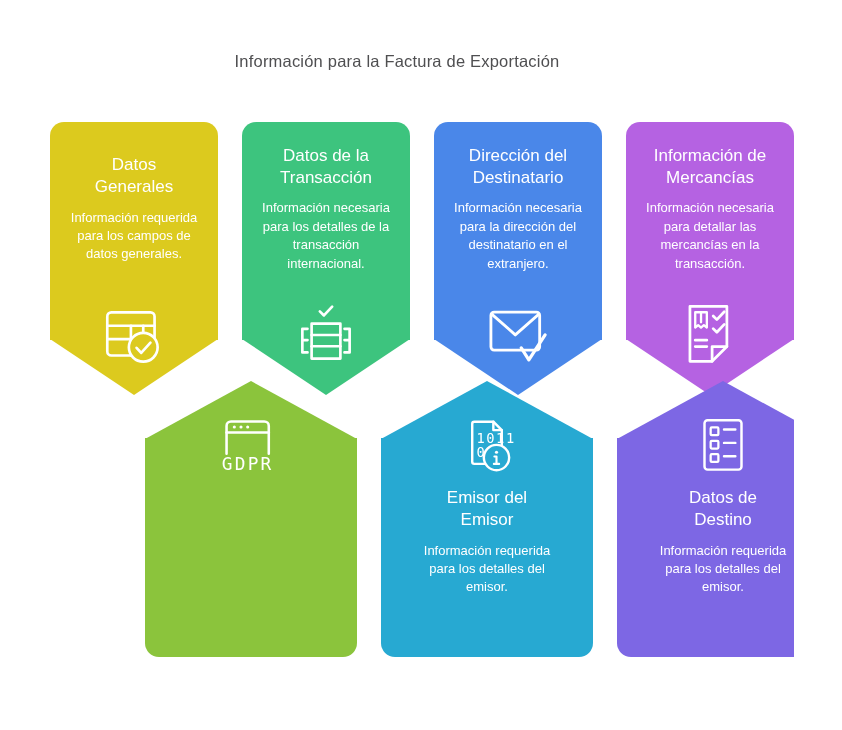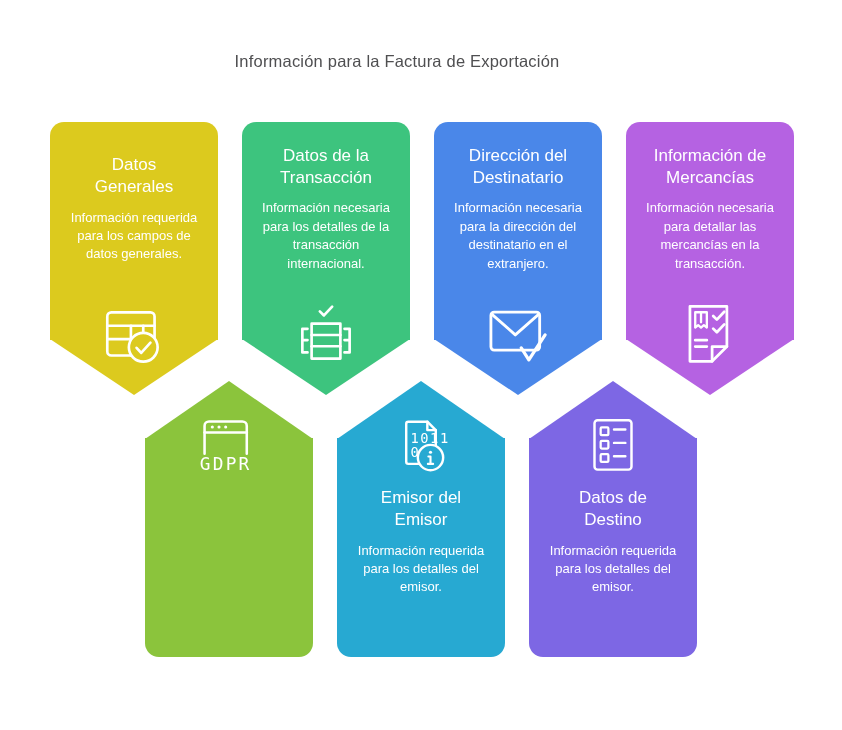--- a/index.html
+++ b/index.html
@@ -9,21 +9,21 @@
   }
   .page-title{
     position:absolute;top:52px;left:0;width:100%;text-align:center;
     font-size:16.5px;color:#4f4f51;letter-spacing:.2px;
   }
   .row{position:absolute;display:flex;gap:24px;}
   .row-top{left:50px;top:122px;}
   .row-bottom{left:145px;top:381px;}
   .card{position:relative;width:168px;color:#fff;text-align:center;}
   .card-top{height:273px;}
-  .card-bottom{height:276px;}
+  .card-bottom{height:276px;padding-left:44px;}
   .ct-rect{position:absolute;top:0;left:0;width:100%;height:218px;
     border-radius:14px 14px 0 0;background:var(--cc);}
   .ct-tip{position:absolute;top:217px;left:0;width:100%;height:56px;
     background:var(--cc);clip-path:polygon(0 0,100% 0,50% 100%);}
   .cb-tip{position:absolute;top:0;left:0;width:100%;height:58px;
     background:var(--cc);clip-path:polygon(50% 0,100% 100%,0 100%);}
   .cb-rect{position:absolute;top:57px;left:0;width:100%;height:219px;
     border-radius:0 0 14px 14px;background:var(--cc);}
   .ct-text{position:absolute;top:0;left:0;right:0;height:174px;
     display:flex;flex-direction:column;justify-content:center;}

